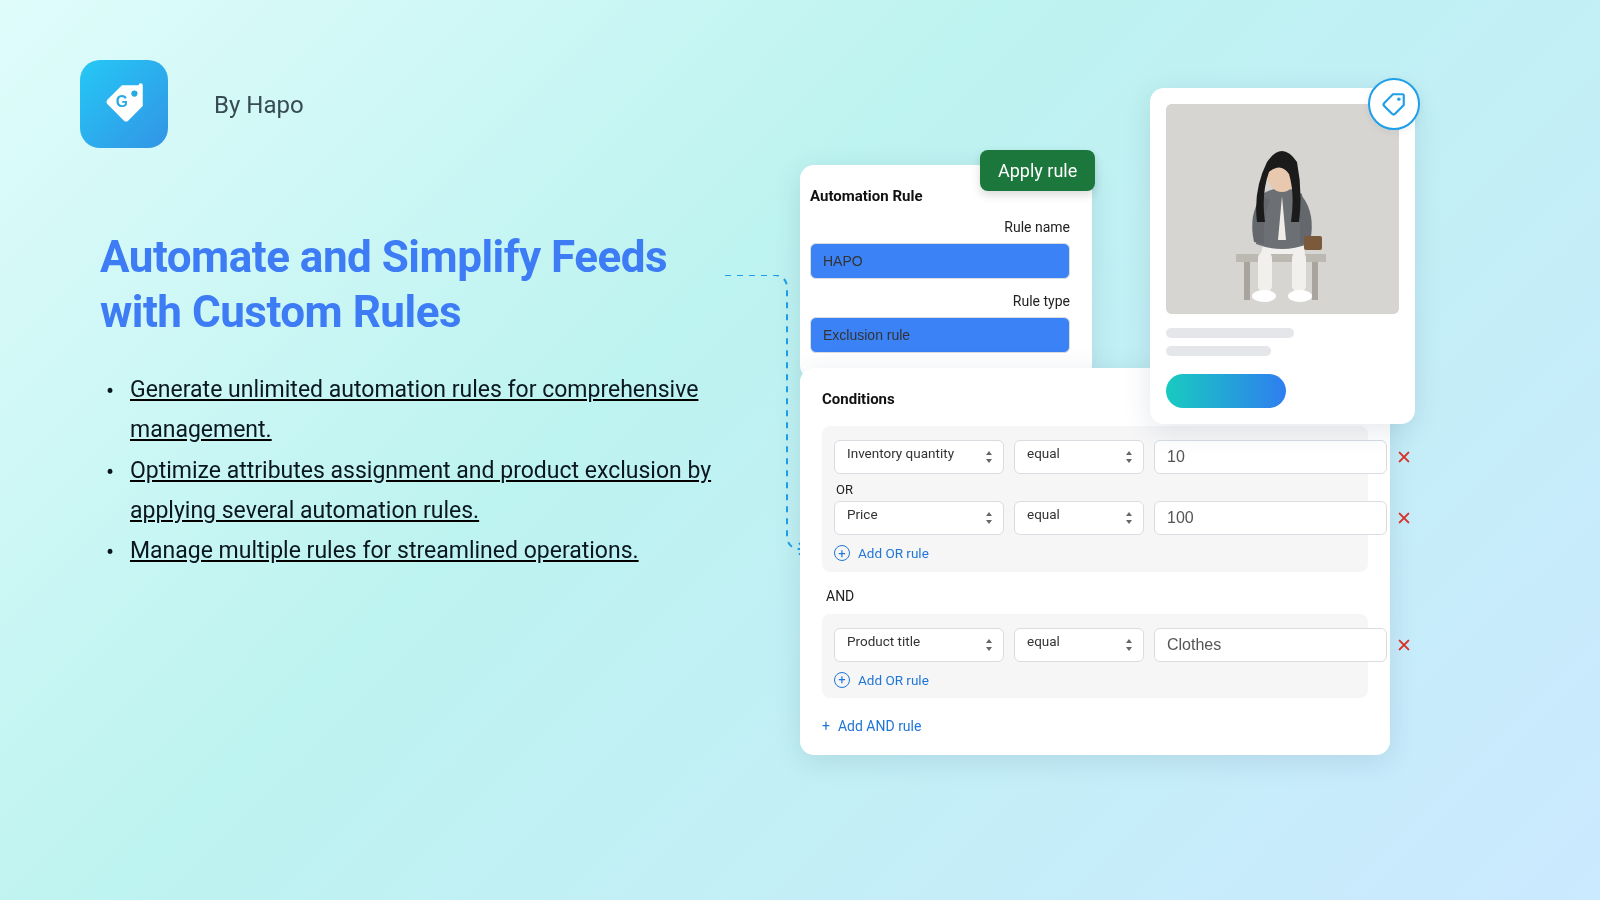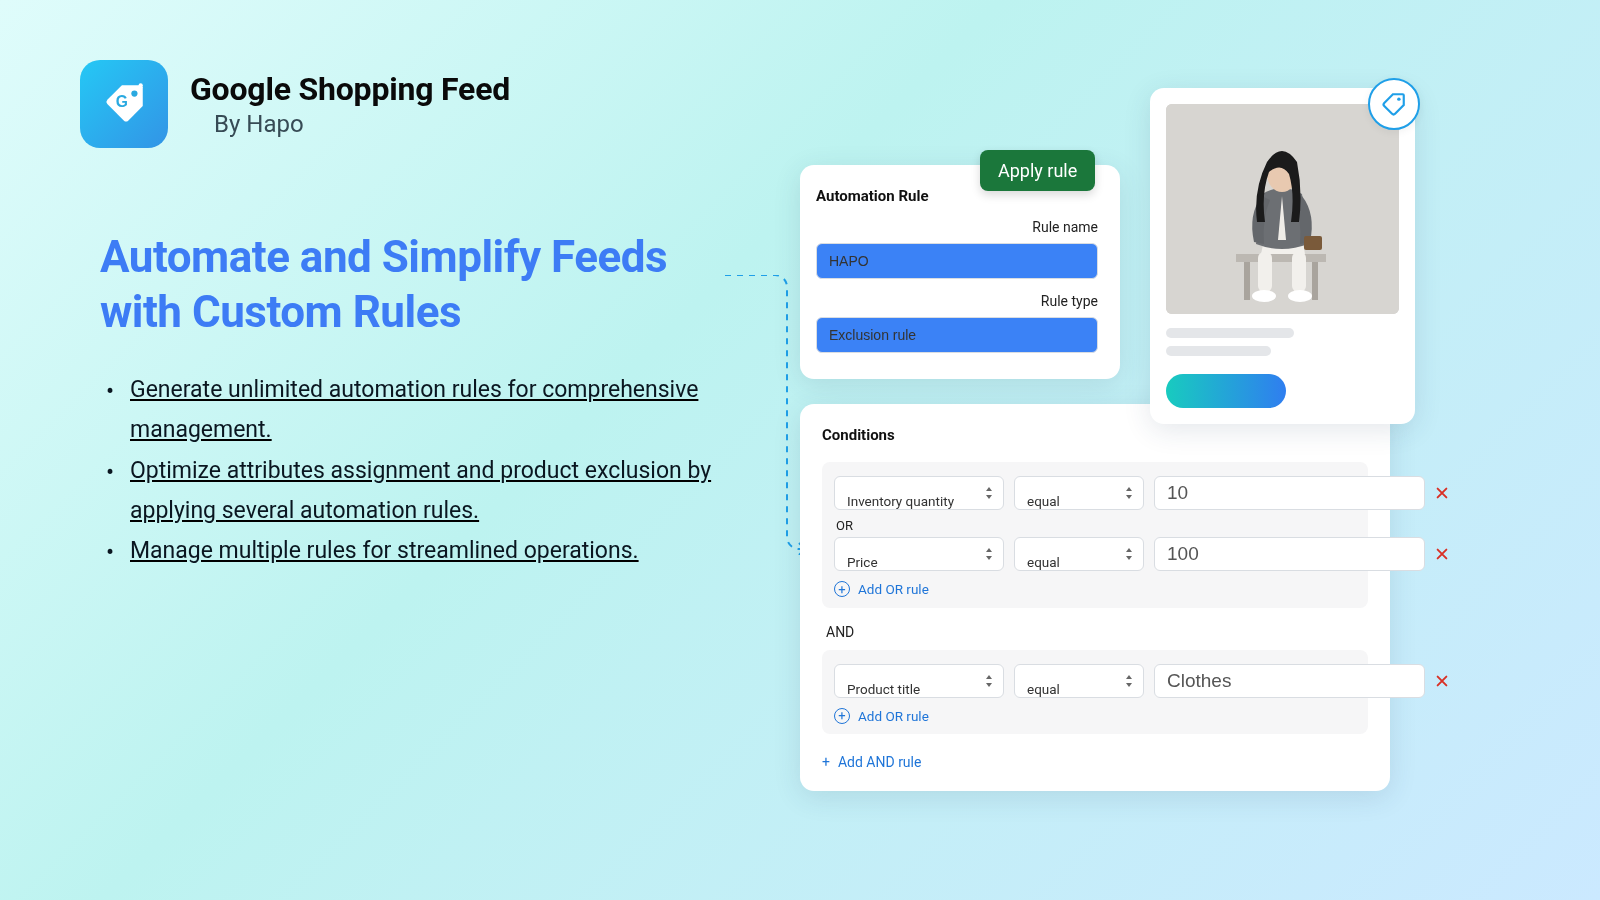--- a/index.html
+++ b/index.html
@@ -89,22 +89,22 @@
     background: #fff;
     border-radius: 14px;
     box-shadow: 0 6px 28px rgba(30, 55, 90, 0.12);
   }
 
   
   .automation-card {
     position: absolute;
     left: 800px;
     top: 165px;
-    width: 320px;
-    padding: 22px 22px 26px 16px;
+    width: 292px;
+    padding: 22px 22px 26px 10px;
   }
   .automation-card .title {
     font-size: 15px;
     font-weight: 700;
     color: #111;
     margin-bottom: 14px;
   }
   .field-label {
     font-size: 14px;
     color: #222;
@@ -135,21 +135,21 @@
     padding: 10px 18px;
     border-radius: 8px;
     box-shadow: 0 4px 10px rgba(0,0,0,0.15);
     z-index: 3;
   }
 
   
   .conditions-card {
     position: absolute;
     left: 800px;
-    top: 404px;
+    top: 368px;
     width: 590px;
     padding: 22px 22px 20px 22px;
   }
   .conditions-card .title {
     font-size: 15px;
     font-weight: 700;
     color: #111;
     margin-bottom: 18px;
   }
   .cond-group {
@@ -165,42 +165,42 @@
     margin: 4px 0;
   }
   .select-box {
     position: relative;
     flex: 0 0 170px;
     height: 34px;
     background: #fff;
     border: 1px solid #d9dde2;
     border-radius: 6px;
     display: flex;
-    align-items: flex-end;
+    align-items: flex-start;
     padding: 4px 30px 0 12px;
     font-size: 13.5px;
     color: #333;
   }
   .select-box.operator { flex: 0 0 130px; }
   .select-box .caret {
     position: absolute;
     right: 8px;
     top: 50%;
     transform: translateY(-50%);
     width: 12px; height: 16px;
     color: #666;
   }
   .value-input {
     flex: 0 0 100px;
     height: 34px;
     background: #fff;
     border: 1px solid #d9dde2;
     border-radius: 6px;
     padding: 0 12px;
-    font-size: 19px;
+    font-size: 16px;
     color: #555;
   }
   .remove-btn {
     margin-left: auto;
     width: 20px; height: 20px;
     color: #d93025;
     cursor: pointer;
     display:flex;align-items:center;justify-content:center;
   }
   .logic-label {
@@ -287,21 +287,20 @@
 <div class="header">
   <div class="app-icon">
     <svg viewBox="0 0 48 48" fill="none">
       <path d="M8 20 L22 6 H40 a2 2 0 0 1 2 2 V26 L28 40 a3 3 0 0 1 -4 0 L8 24 a3 3 0 0 1 0 -4 Z" fill="#ffffff"></path>
       <circle cx="34" cy="14" r="3" fill="#2aa9e0"></circle>
       <text x="22" y="27" font-size="15" font-weight="700" fill="#2aa9e0" font-family="Arial" text-anchor="middle">G</text>
       <circle cx="40" cy="6" r="2" fill="#ffffff"></circle>
     </svg>
   </div>
   <div class="header-text">
-    <h1>Google Shopping Feed</h1>
     <div class="byline">By Hapo</div>
   </div>
 </div>
 
 <div class="hero">
   <h2>Automate and Simplify Feeds with Custom Rules</h2>
   <ul class="bullets">
     <li>Generate unlimited automation rules for comprehensive management.</li>
     <li>Optimize attributes assignment and product exclusion by applying several automation rules.</li>
     <li>Manage multiple rules for streamlined operations.</li>

